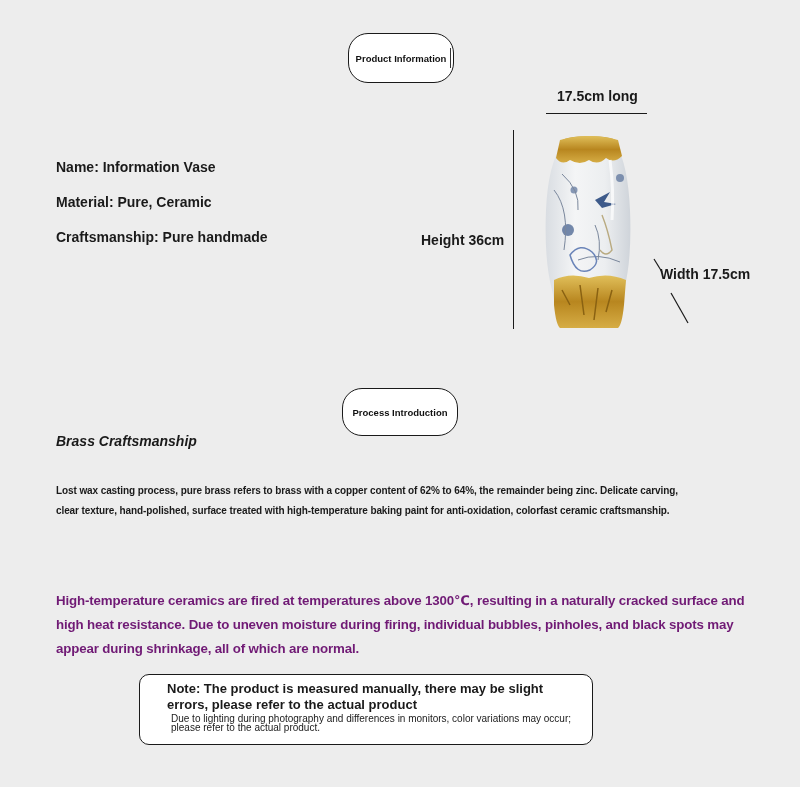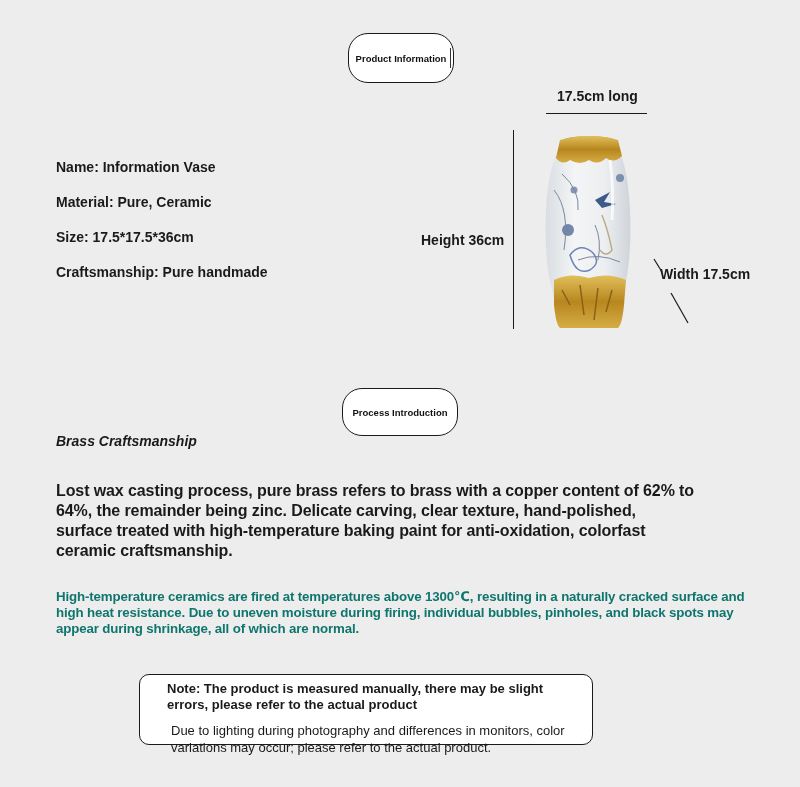--- a/index.html
+++ b/index.html
@@ -38,48 +38,47 @@
     .dim-width { left: 660px; top: 266px; }
 
     .line-h { position: absolute; left: 546px; top: 113px; width: 101px; height: 1.3px; background: #1a1a1a; }
     .line-v { position: absolute; left: 513px; top: 130px; width: 1.3px; height: 199px; background: #1a1a1a; }
 
     .vase-wrap { position: absolute; left: 540px; top: 130px; width: 100px; height: 205px; }
 
     .h-brass { position: absolute; left: 56px; top: 433px; font-size: 14px; font-weight: bold; color: #1a1a1a; font-style: italic; }
     .p-lost {
       position: absolute; left: 56px; top: 481px; width: 640px;
-      font-size: 16px; font-weight: bold; line-height: 20px; color: #1a1a1a;
+      font-size: 10px; font-weight: bold; line-height: 20px; color: #1a1a1a;
       letter-spacing: -0.1px;
     }
     .p-ceramic {
       position: absolute; left: 56px; top: 589px; width: 710px;
-      font-size: 13.3px; font-weight: bold; line-height: 16px; color: #0f766e;
+      font-size: 13.3px; font-weight: bold; line-height: 24px; color: #701a75;
       letter-spacing: -0.15px;
     }
 
     .note-box {
       position: absolute; left: 139px; top: 674px; width: 454px; height: 71px;
       border: 1.2px solid #1a1a1a; border-radius: 10px; background: #ffffff;
       box-sizing: border-box; padding: 6px 9px 0 27px;
     }
     .note-main { font-size: 13px; font-weight: bold; line-height: 16px; color: #1a1a1a; }
-    .note-sub { font-size: 13px; line-height: 17px; color: #1a1a1a; margin-top: 9px; padding-left: 4px; }
+    .note-sub { font-size: 10px; line-height: 9px; color: #1a1a1a; margin-top: 1px; padding-left: 4px; }
   </style>
 </head>
 <body>
 
 <div class="section-pill pill-product">
   <span>Product Information</span>
 </div>
 
 <div class="info-list">
   <div class="info-line">Name: Information Vase</div>
   <div class="info-line">Material: Pure, Ceramic</div>
-  <div class="info-line">Size: 17.5*17.5*36cm</div>
   <div class="info-line">Craftsmanship: Pure handmade</div>
 </div>
 
 <div class="dim-label dim-long">17.5cm long</div>
 <div class="line-h"></div>
 <div class="dim-label dim-height">Height 36cm</div>
 <div class="line-v"></div>
 <div class="dim-label dim-width">Width 17.5cm</div>
 <svg class="abs" style="left:650px;top:255px;" width="45" height="75">
   <line x1="4" y1="4" x2="12" y2="17" stroke="#1a1a1a" stroke-width="1.2"></line>

